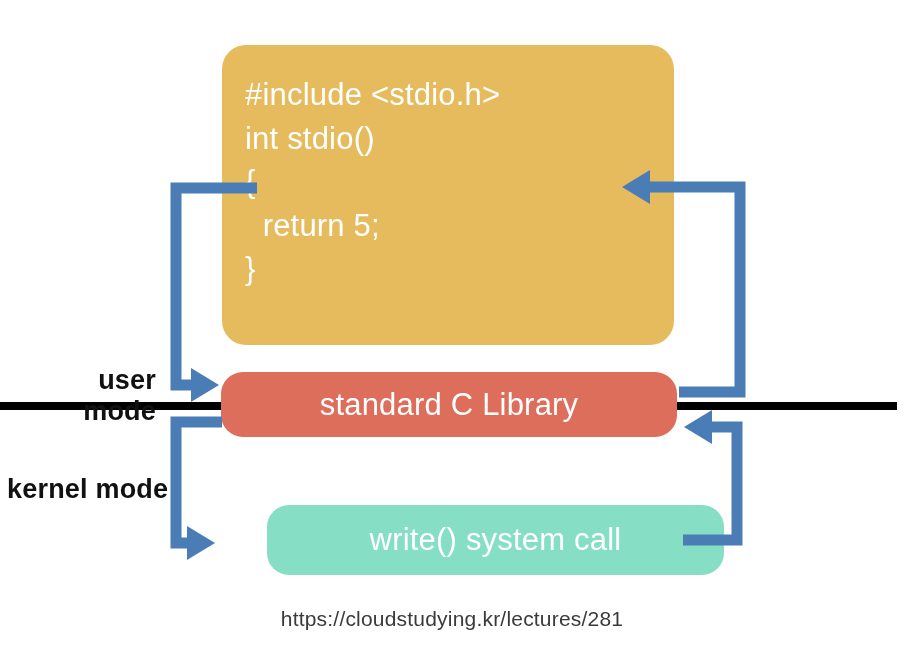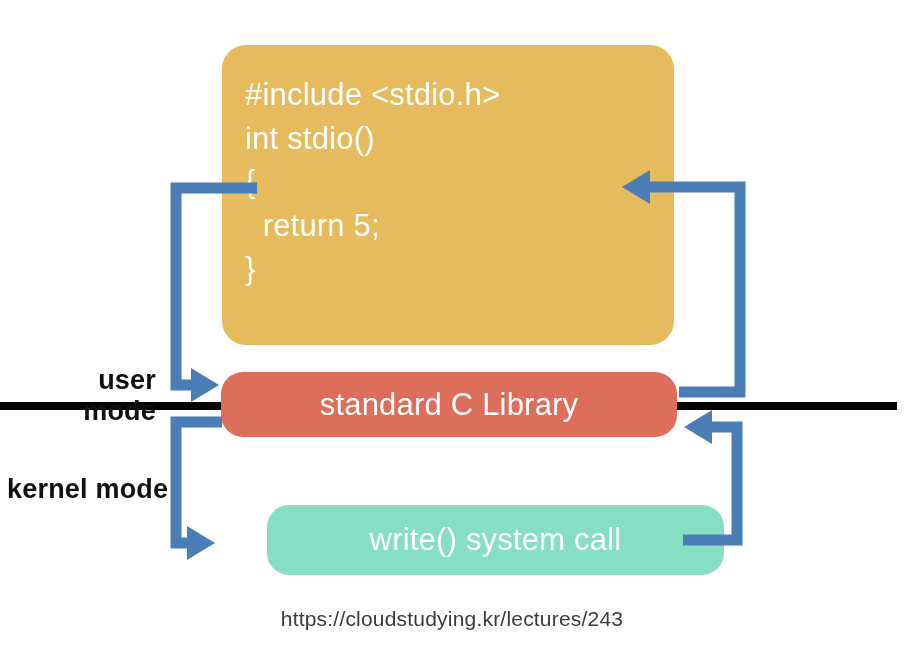--- a/index.html
+++ b/index.html
@@ -137,15 +137,15 @@
       <path d="M 222 422 H 176 V 543 H 189"></path>
       <polygon points="187,526 215,543 187,560"></polygon>
     </g>
 
     <g>
       <path d="M 683 540 H 737 V 427 H 712"></path>
       <polygon points="712,410 684,427 712,444"></polygon>
     </g>
   </svg>
 
-  <div class="caption">https://cloudstudying.kr/lectures/243</div>
+  <div class="caption">https://cloudstudying.kr/lectures/281</div>
 
 </div>
 
 </body></html>

